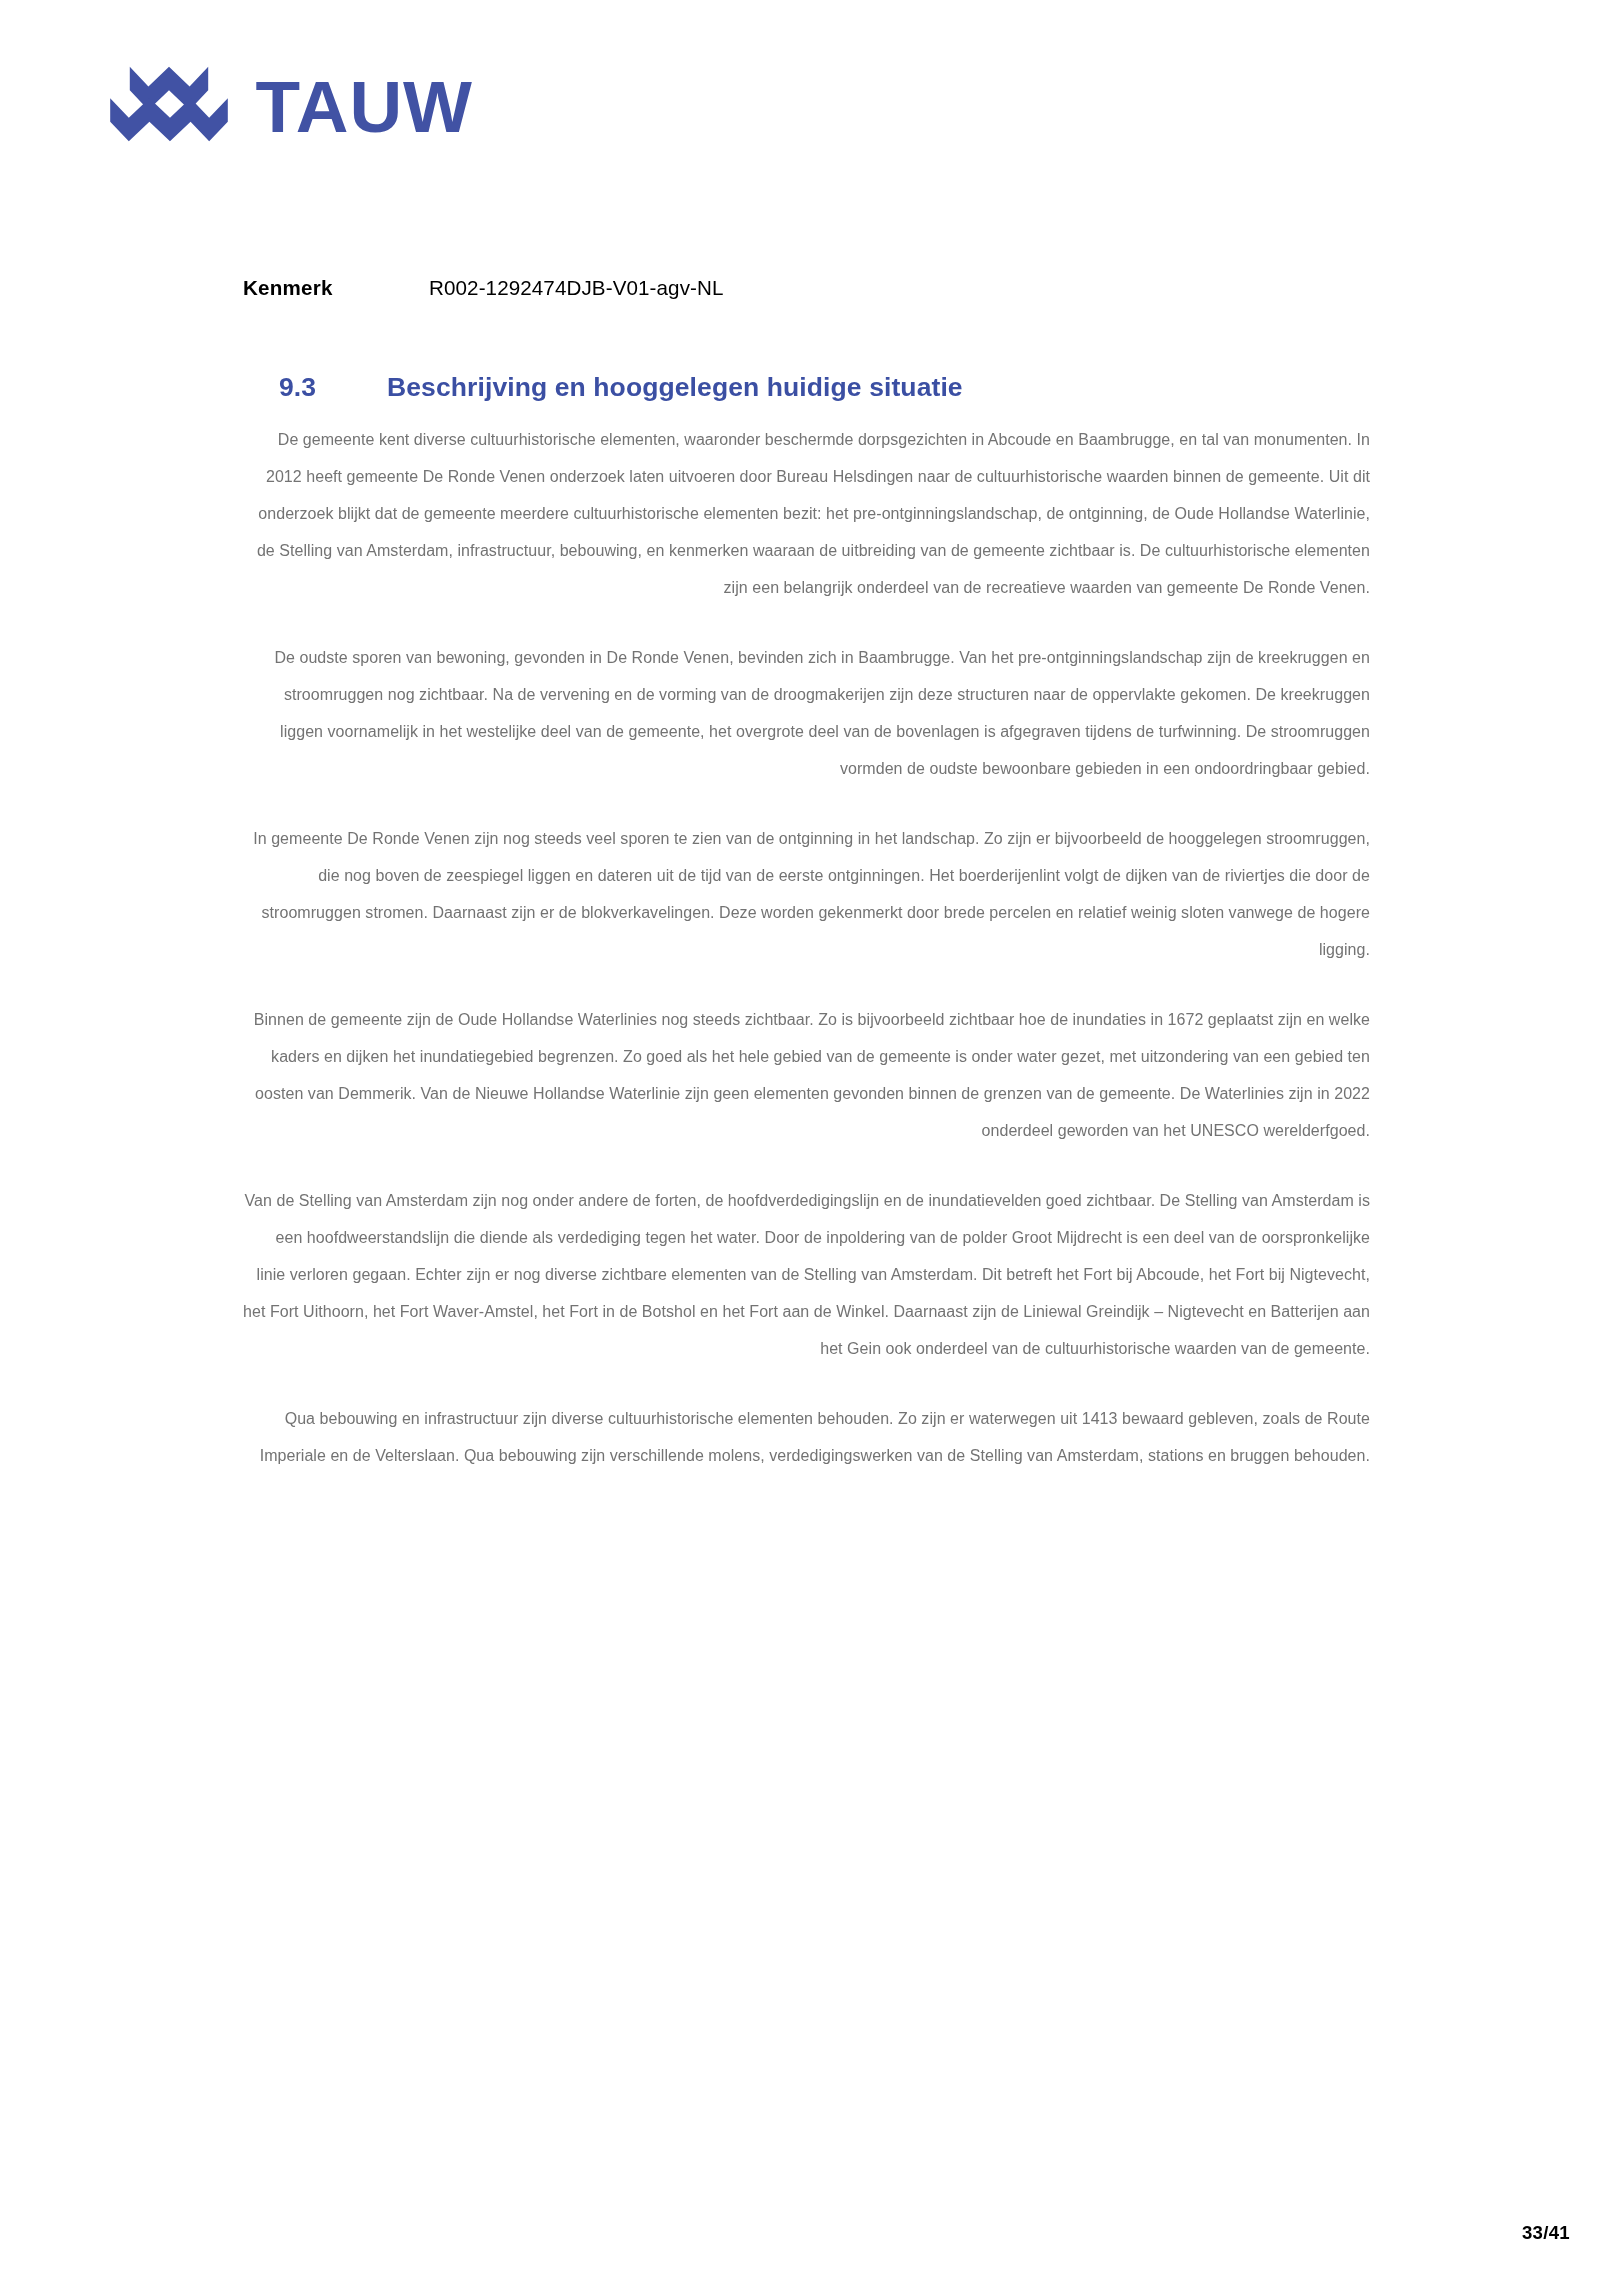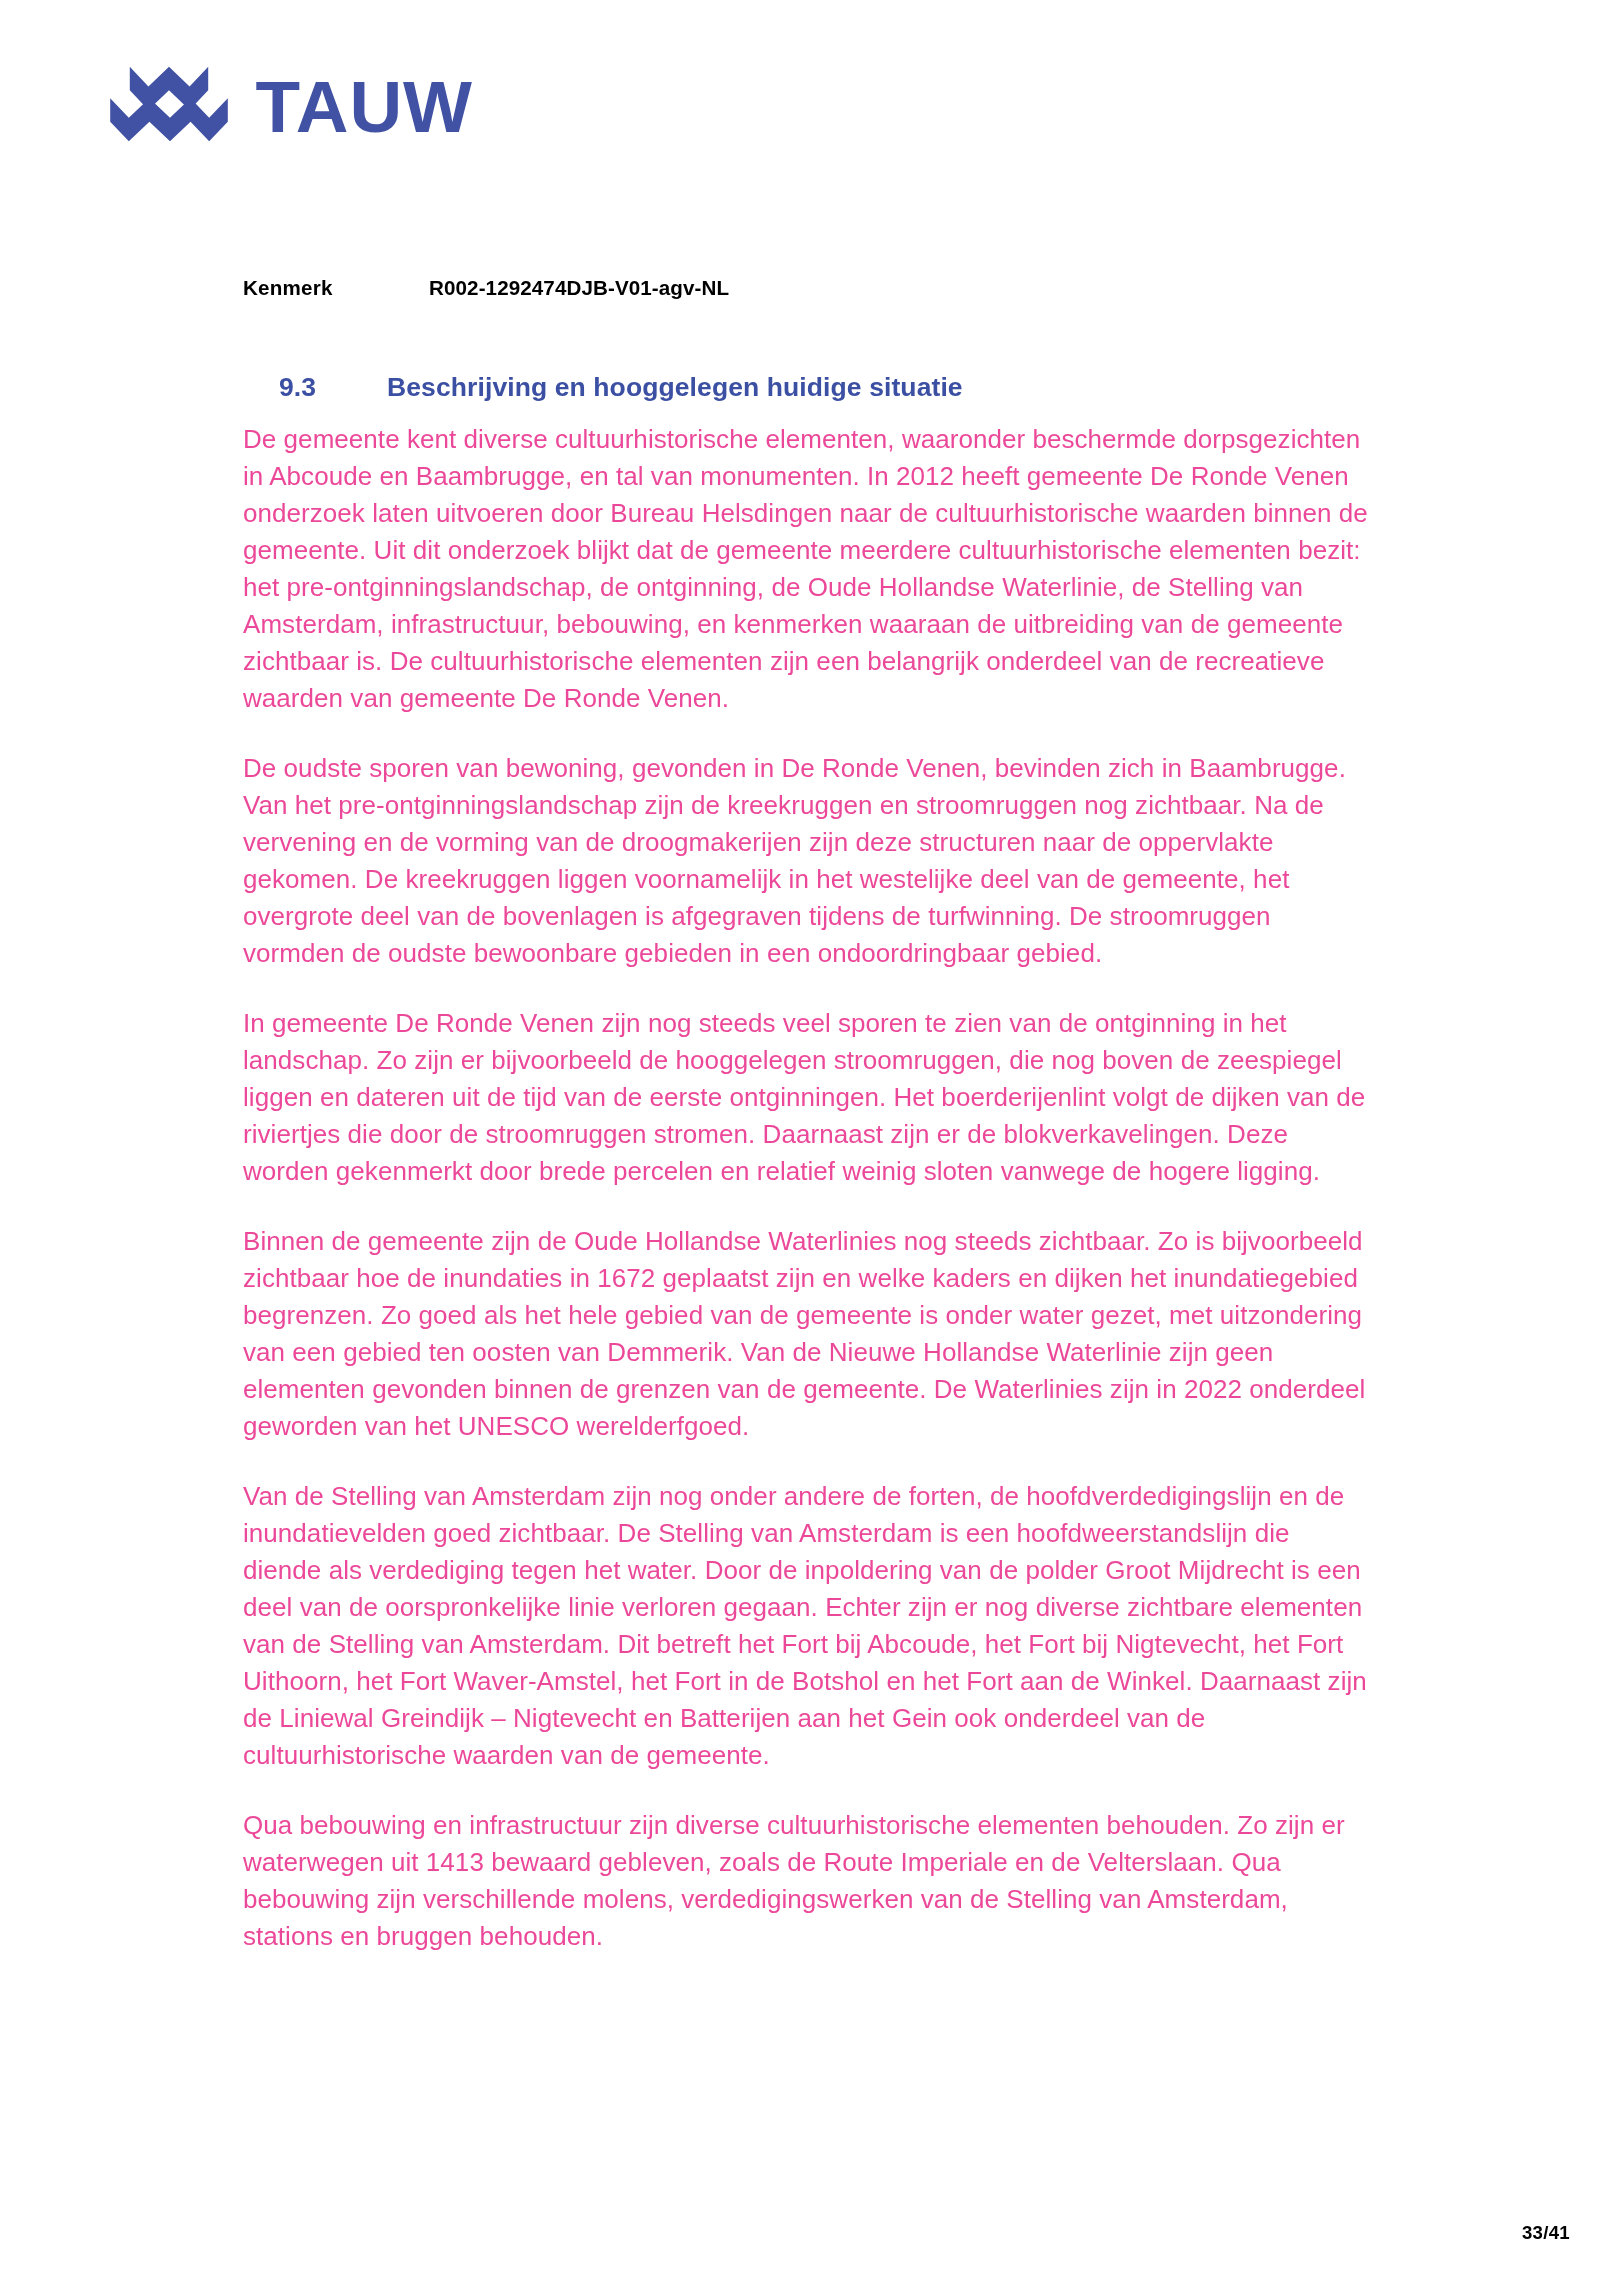--- a/index.html
+++ b/index.html
@@ -55,21 +55,21 @@
     color: #000000;
     margin-top: 28px;
   }
   .kenmerk-label {
     font-weight: bold;
     width: 186px;
     flex: none;
     letter-spacing: 0.2px;
   }
   .kenmerk-value {
-    font-weight: bold;
+    font-weight: normal;
     letter-spacing: 0.1px;
   }
 
   
   .content {
     position: absolute;
     left: 243px;
     top: 372px;
     width: 1127px;
   }
@@ -85,24 +85,24 @@
   .section-number {
     width: 108px;
     flex: none;
     margin-left: 36px;
   }
   .section-title {
     flex: 1;
   }
   p.body-text {
     margin: 0 0 33px 0;
-    font-size: 26px;
+    font-size: 16px;
     line-height: 37px;
-    color: #ec4899;
-    text-align: left;
+    color: #737373;
+    text-align: right;
     letter-spacing: 0.05px;
   }
   p.body-text:last-child {
     margin-bottom: 16px;
   }
 
   
   .footer-pagenum {
     position: absolute;
     right: 51px;

